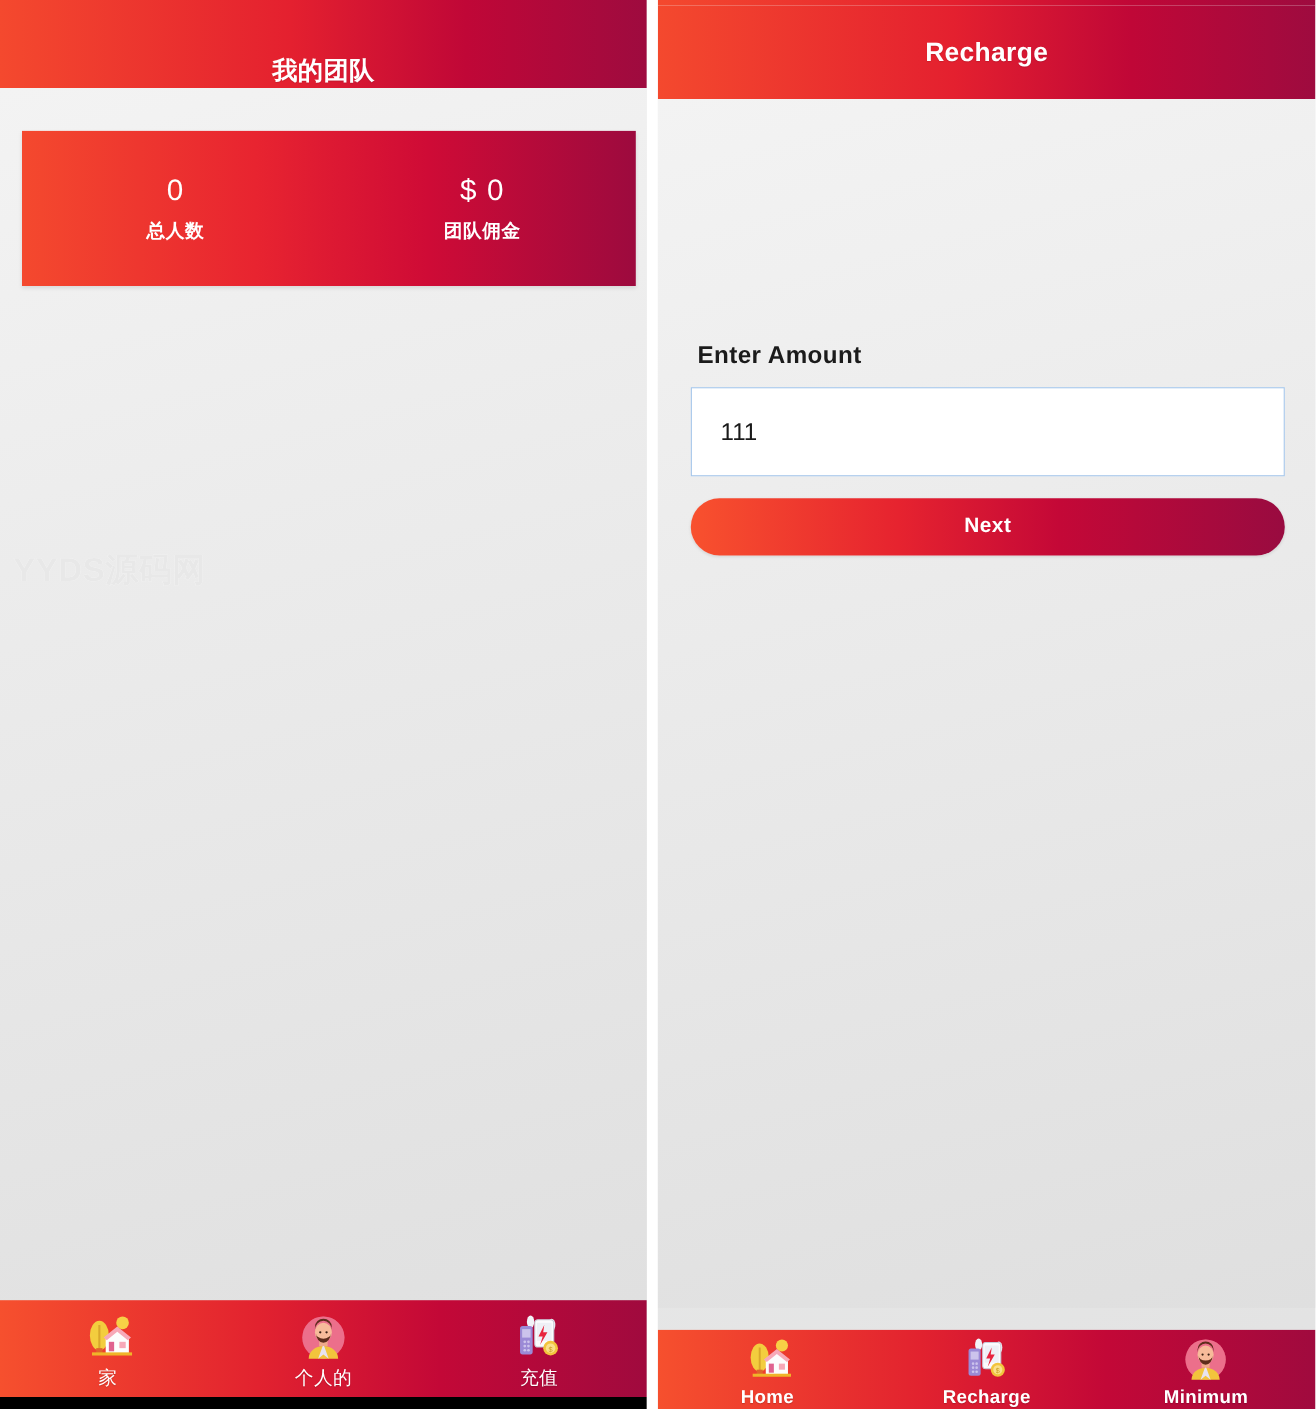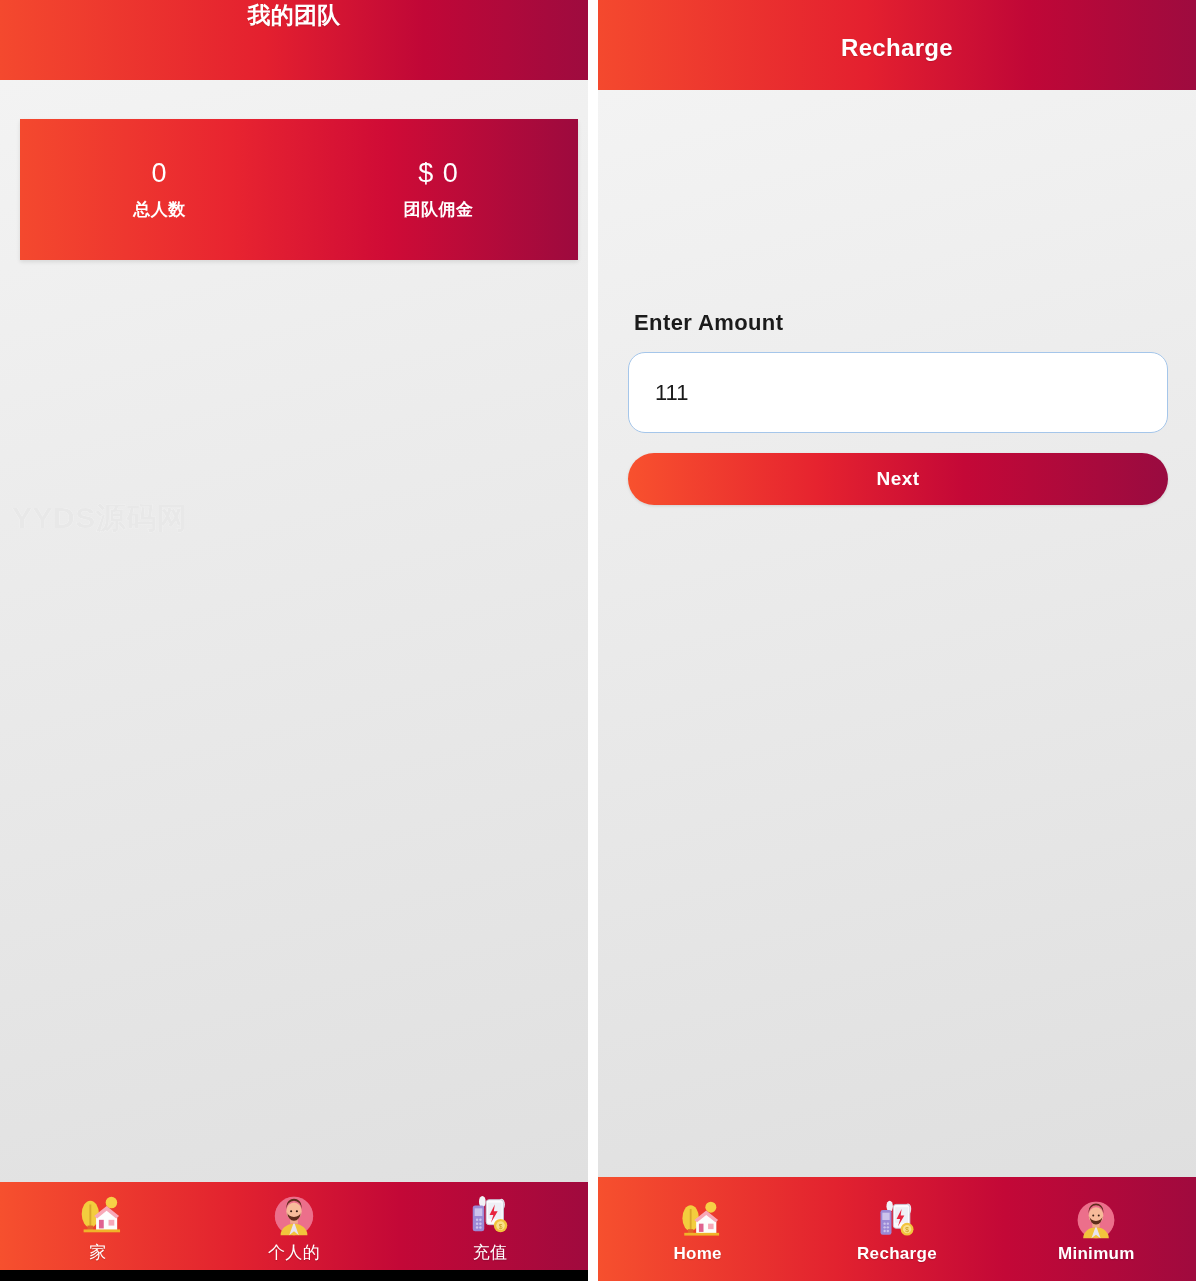--- a/index.html
+++ b/index.html
@@ -24,21 +24,21 @@
     overflow:hidden;
     background:linear-gradient(160deg,#f2f2f2 0%,#eceded 40%,#e2e2e2 100%);
   }
   .panel-left  { width:588px; }
   .panel-gap   { width:10px; background:#ffffff; height:1281px; }
   .panel-right { width:598px; }
 
   
   .appbar {
     position:absolute; top:0; left:0; right:0;
-    display:flex; align-items:flex-start; justify-content:center;
+    display:flex; align-items:flex-end; justify-content:center;
     color:#ffffff;
     background:linear-gradient(90deg,#f4492e 0%,#e4202f 45%,#c00737 72%,#9e0b3f 100%);
   }
   .panel-left  .appbar { height:80px; }
   .panel-right .appbar { height:5px; }
   .panel-right .appbar-main {
     position:absolute; top:5px; left:0; right:0; height:85px;
     display:flex; align-items:center; justify-content:center;
     color:#ffffff;
     background:linear-gradient(90deg,#f4492e 0%,#e4202f 45%,#c00737 72%,#9e0b3f 100%);
@@ -97,21 +97,21 @@
   }
   .field-label {
     position:absolute; top:220px; left:36px;
     font-size:22px; color:#1b1b1b; font-weight:700; letter-spacing:.4px;
   }
   .amount-input {
     position:absolute; top:262px; left:30px;
     width:540px; height:81px;
     background:#ffffff;
     border:1.5px solid #a5c6ea;
-    border-radius:17px;
+    border-radius:0;
     font-family:"Liberation Sans","DejaVu Sans",sans-serif;
     font-size:22px; color:#1a1a1a;
     padding:12px 26px;
     outline:none;
   }
   .next-btn {
     position:absolute; top:363px; left:30px;
     width:540px; height:52px;
     border:none; border-radius:26px;
     color:#ffffff; font-size:19px; font-weight:700;
@@ -122,21 +122,21 @@
     box-shadow:0 1px 3px rgba(0,0,0,.12);
   }
 
   
   .tabbar {
     position:absolute; left:0; right:0;
     display:flex;
     background:linear-gradient(90deg,#f6502e 0%,#e2222f 40%,#c30837 68%,#a00a3e 100%);
   }
   .panel-left  .tabbar { bottom:11px; height:88px; }
-  .panel-right .tabbar { bottom:0;   height:104px; }
+  .panel-right .tabbar { bottom:0;   height:72px; }
   .tab-strip-black {
     position:absolute; left:0; right:0; bottom:0; height:11px;
     background:#000000;
   }
   .tab {
     flex:1 1 25%;
     display:flex; flex-direction:column;
     align-items:center; justify-content:center;
     gap:2px;
     color:#ffffff;

